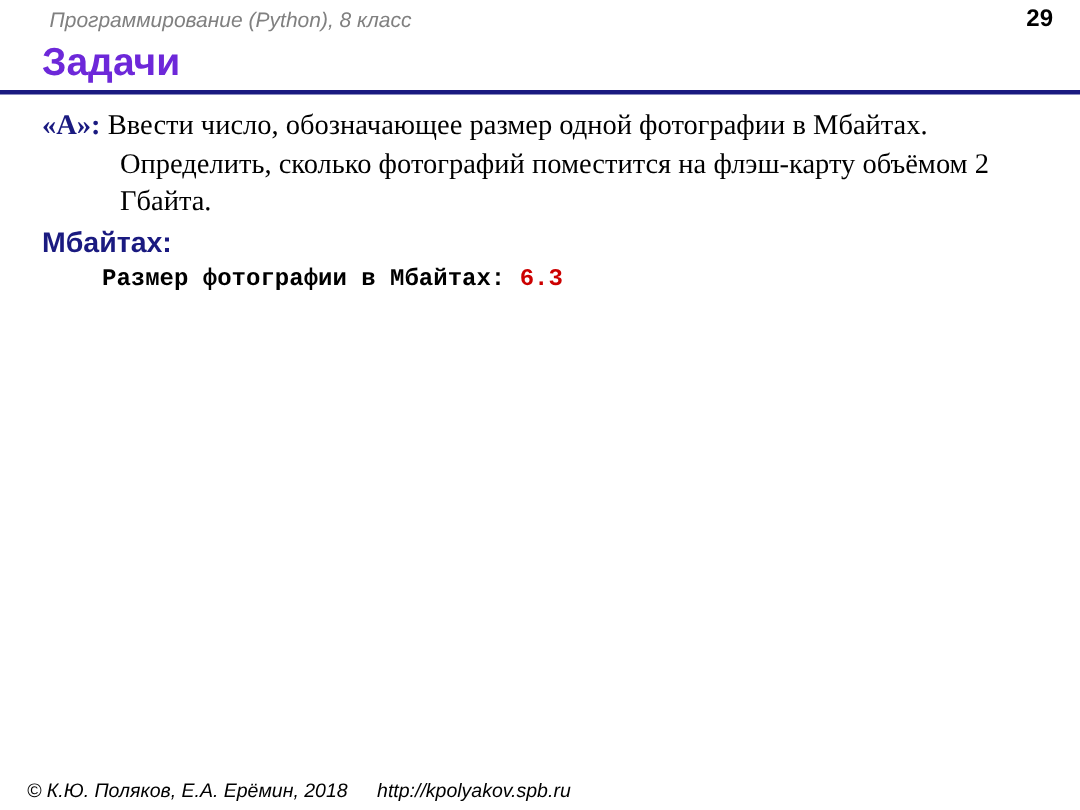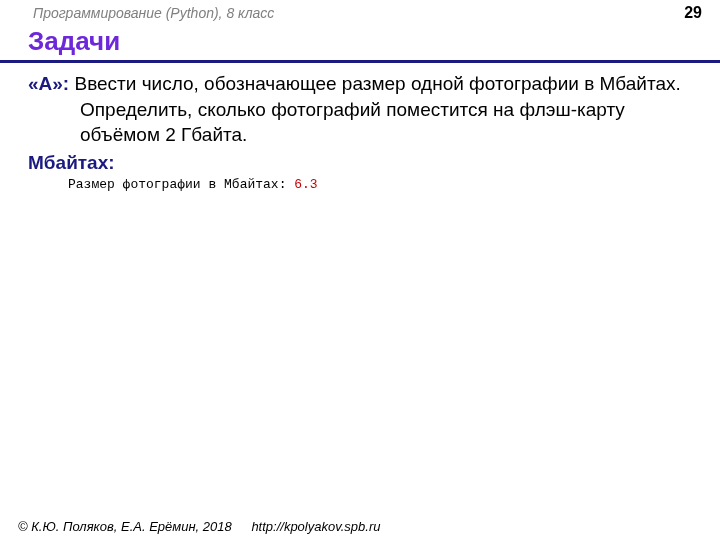--- a/index.html
+++ b/index.html
@@ -46,34 +46,35 @@
       color: #000000;
     }
     .task-label {
       color: #1a1a80;
       font-weight: bold;
     }
     .task-text {
       padding-left: 40px;
       text-indent: -52px;
       margin-left: 12px;
+      font-family: Liberation Serif, serif;
     }
     .task-text-line {
       display: inline;
     }
     .example-label {
       color: #1a1a80;
       font-weight: bold;
       margin-top: 2px;
     }
     .example-code {
       font-family: "Courier New", monospace;
-      font-weight: normal;
+      font-weight: bold;
       padding-left: 40px;
-      font-size: 13px;
+      font-size: 16px;
       line-height: 1.35;
     }
     .example-value {
       color: #cc0000;
     }
     .footer {
       position: absolute;
       bottom: 6px;
       left: 18px;
       font-style: italic;

